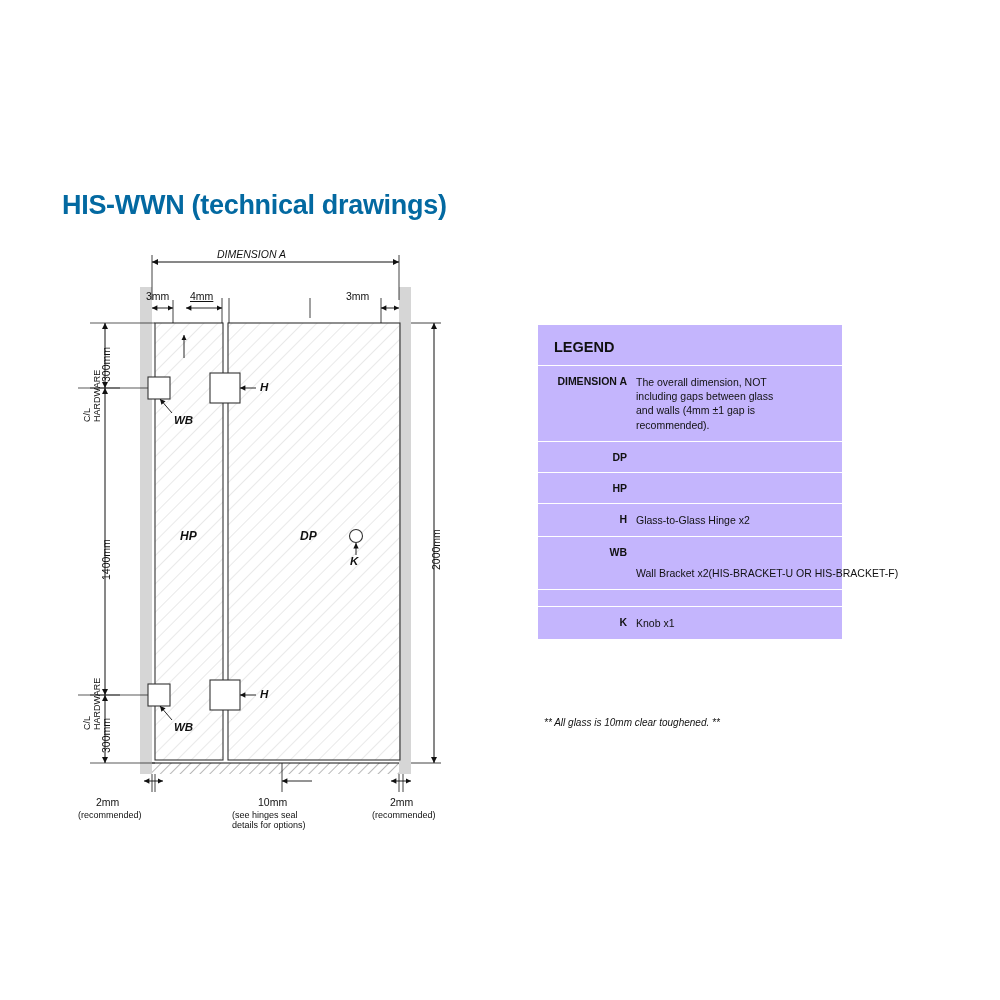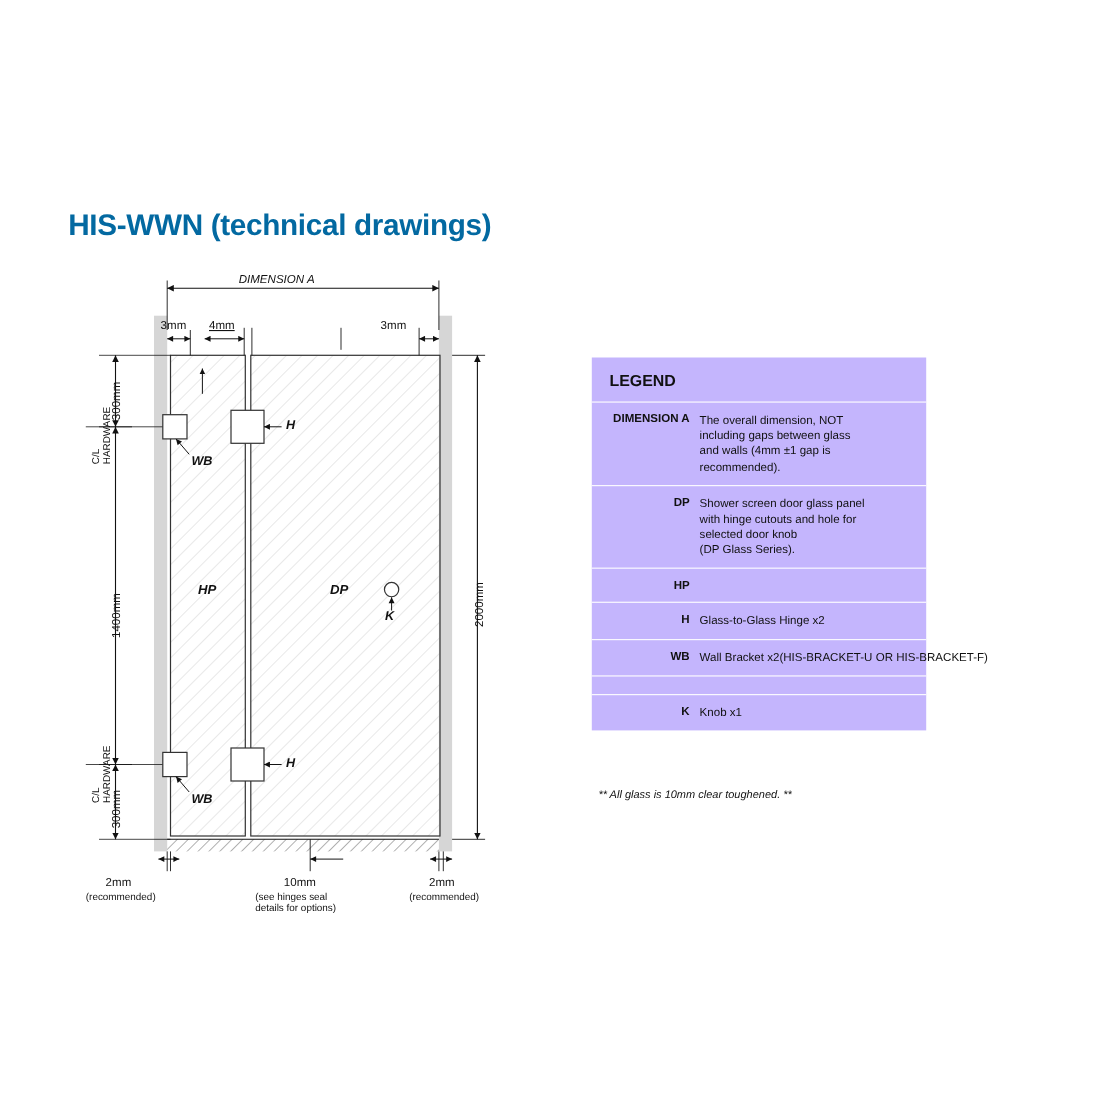--- a/index.html
+++ b/index.html
@@ -84,21 +84,21 @@
     box-sizing: border-box;
   }
   .legend-val {
     flex: 1 1 auto;
     font-size: 10.5px;
     line-height: 1.35;
     color: #111111;
     padding-right: 11px;
     white-space: pre-line;
   }
-  .legend-val.wide { white-space: nowrap; padding-right: 0; }
+  .legend-val.wide { white-space: nowrap; padding-right: 0; margin-top: 20px; }
   #legend-note {
     font-size: 10px;
     font-style: italic;
     text-align: left;
     padding: 12px 6px 12px 6px;
     color: #111111;
   }
   .legend-spacer { height: 16px; border-top: 1px solid #ffffff; }
 </style>
 </head>
@@ -238,24 +238,20 @@
   <div class="legend-row">
     <div class="legend-key">DIMENSION A</div>
     <div class="legend-val">The overall dimension, NOT
 including gaps between glass
 and walls (4mm ±1 gap is
 recommended).</div>
   </div>
 
   <div class="legend-row">
     <div class="legend-key">DP</div>
-    <div class="legend-val">Shower screen door glass panel
-with hinge cutouts and hole for
-selected door knob
-(DP Glass Series).</div>
   </div>
 
   <div class="legend-row">
     <div class="legend-key">HP</div>
   </div>
 
   <div class="legend-row">
     <div class="legend-key">H</div>
     <div class="legend-val">Glass-to-Glass Hinge x2</div>
   </div>

